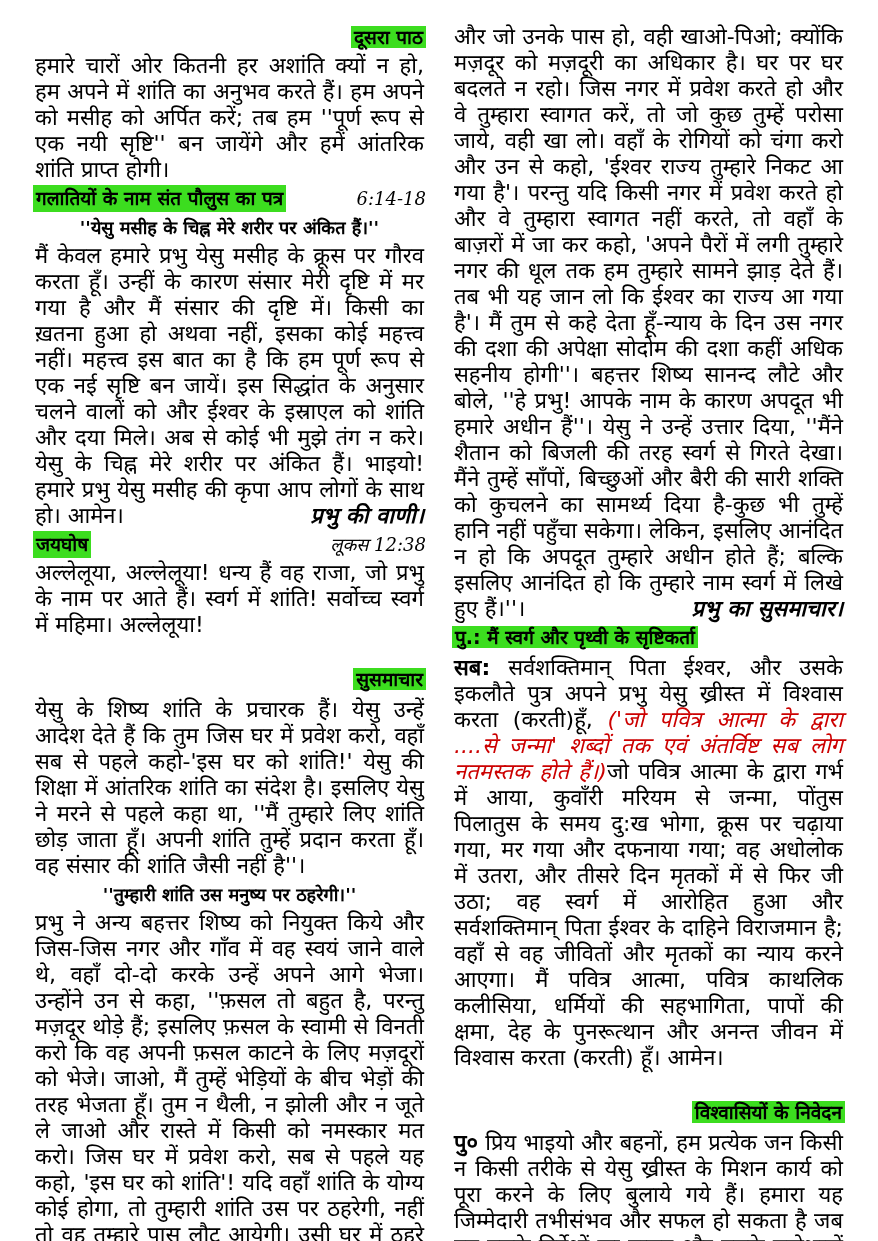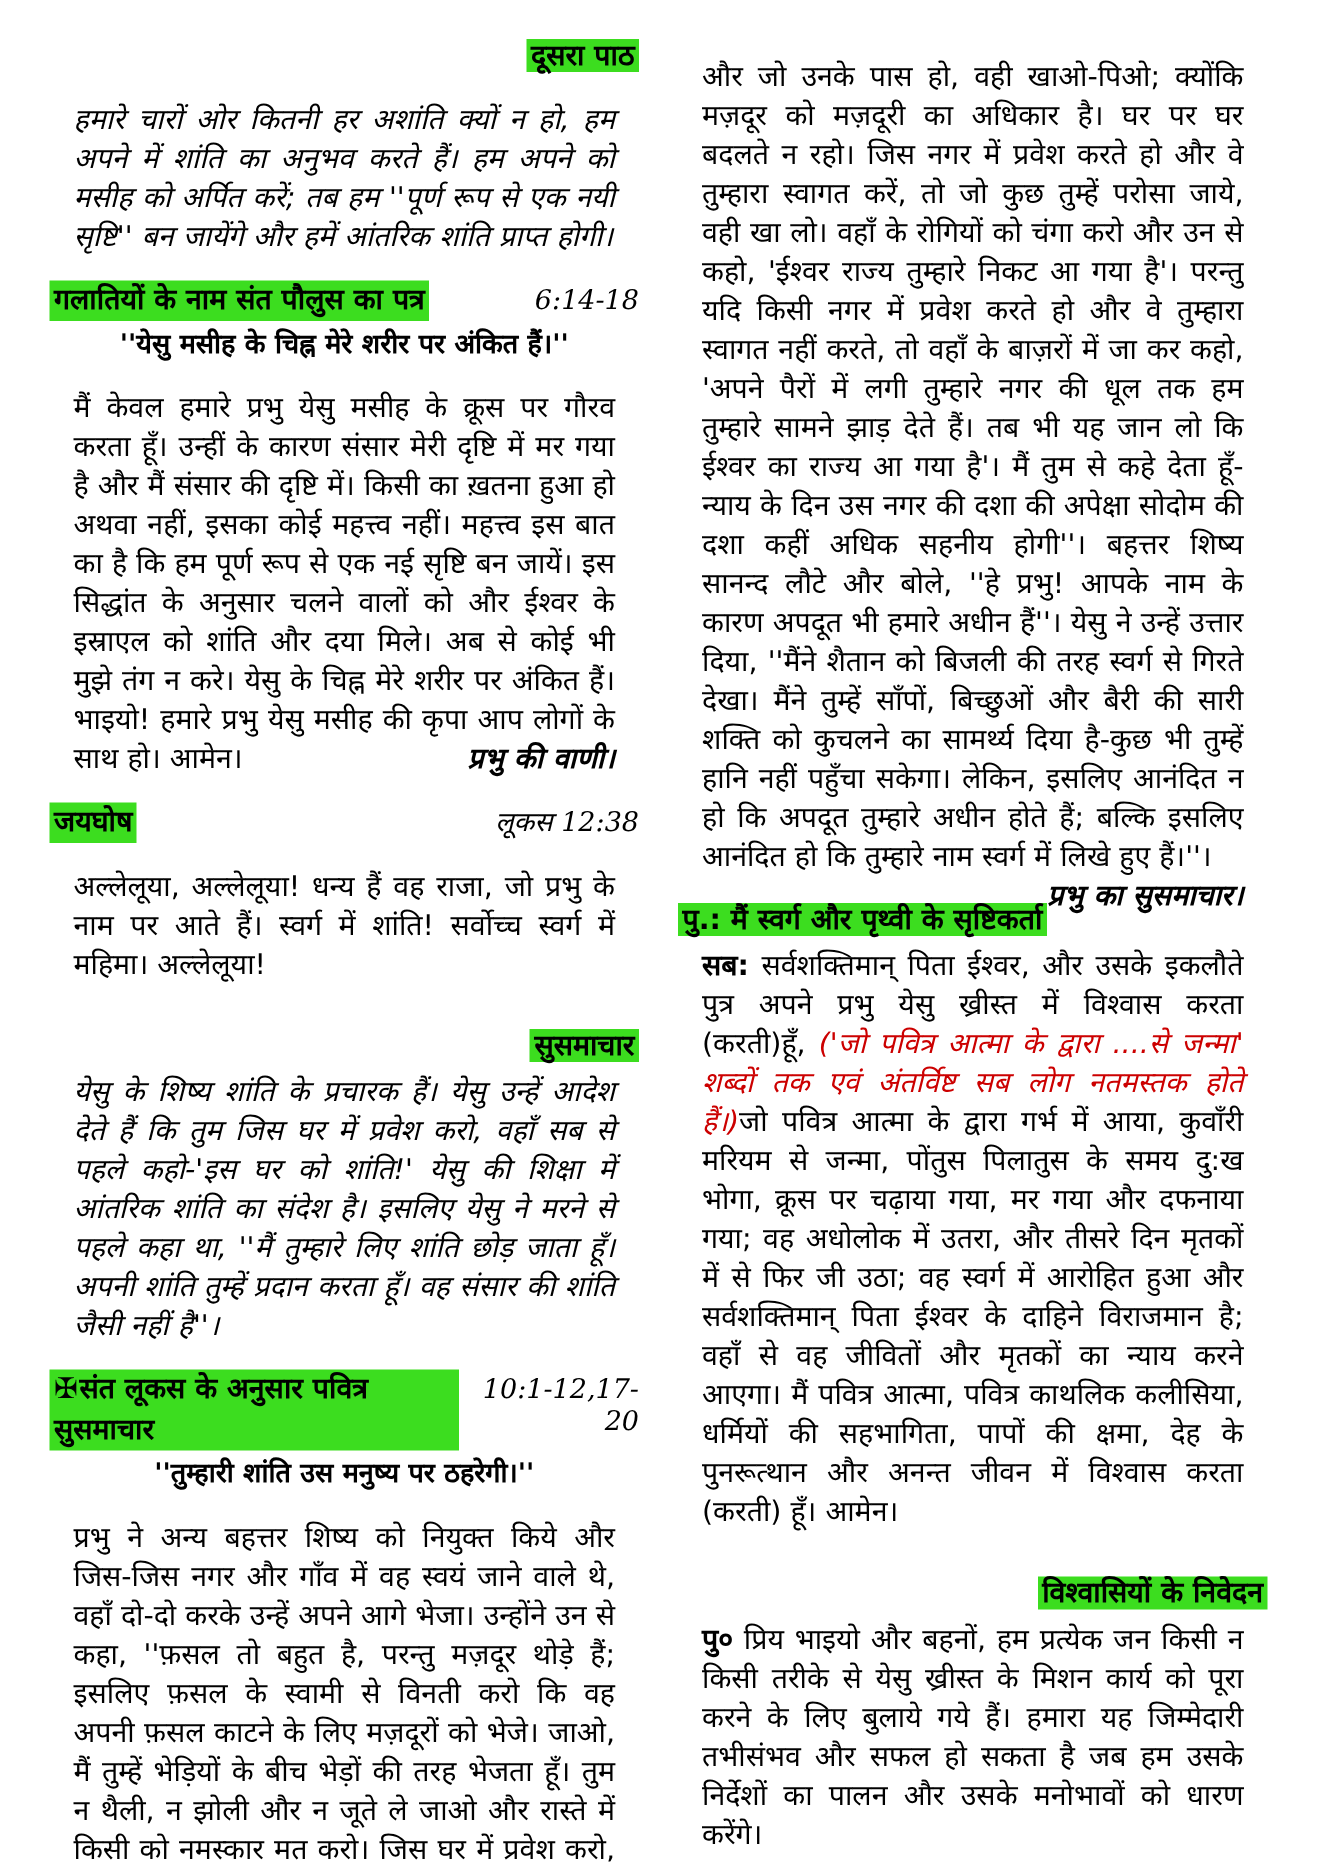--- a/index.html
+++ b/index.html
@@ -5,23 +5,23 @@
   html,body{margin:0;padding:0;background:#ffffff;}
   body{
     width:878px;height:1241px;position:relative;overflow:hidden;
     font-family:"DejaVu Sans",sans-serif;color:#000;
   }
   .page{position:absolute;inset:0;display:flex;flex-direction:column;}
   .columns{
     flex:1;display:flex;gap:26px;padding:22px 33px 0 33px;box-sizing:border-box;
   }
   .col{width:393px;flex:0 0 393px;}
-  p{margin:16px;font-size:19px;line-height:26px;}
+  p{margin:2px;font-size:22px;line-height:26px;}
   .just{text-align:justify;}
-  .italic{font-style:italic;}
+  .italic{}
   .bold{font-weight:bold;}
   .hl{background:#3cdd1f;padding:0 3px;font-weight:bold;font-size:19px;line-height:27px;}
   .heading-center{text-align:right;margin:2px 0 2px 0;}
   .heading-row{
     display:flex;justify-content:space-between;align-items:baseline;margin:2px 0;
   }
   .ref{font-style:italic;font-size:18px;font-family:"DejaVu Serif",serif;text-align:right;}
   .quote{font-weight:bold;text-align:center;font-size:18px;line-height:27px;margin:1px 0;}
   .closing{float:right;font-weight:bold;font-style:italic;}
   .rubric{color:#cc0000;font-style:italic;}
@@ -63,24 +63,20 @@
       </div>
 
       <p class="just">अल्लेलूया, अल्लेलूया! धन्य हैं वह राजा, जो प्रभु के नाम पर आते हैं। स्वर्ग में शांति!  सर्वोच्च स्वर्ग में महिमा। अल्लेलूया!</p>
 
       <div class="heading-center sp-above">
         <span class="hl">सुसमाचार</span>
       </div>
 
       <p class="just italic sp-small">येसु के शिष्य शांति के प्रचारक हैं। येसु उन्हें आदेश देते हैं कि तुम जिस घर में प्रवेश करो, वहाँ सब से पहले कहो-'इस घर को शांति!'  येसु की शिक्षा में आंतरिक शांति का संदेश है। इसलिए येसु ने मरने से पहले कहा था, ''मैं तुम्हारे लिए शांति छोड़ जाता हूँ। अपनी शांति तुम्हें प्रदान करता हूँ। वह संसार की शांति जैसी नहीं है''।</p>
 
-      <div class="heading-row sp-small">
-        <span class="hl"><span class="cross">✠</span><span>संत लूकस के अनुसार पवित्र सुसमाचार</span></span>
-        <span class="ref">10:1-12,17-20</span>
-      </div>
 
       <p class="quote">''तुम्हारी शांति उस मनुष्य पर ठहरेगी।''</p>
 
       <p class="just">प्रभु ने अन्य बहत्तर शिष्य को नियुक्त किये और जिस-जिस नगर और गाँव में वह स्वयं जाने वाले थे, वहाँ दो-दो करके उन्हें अपने आगे भेजा।  उन्होंने उन से कहा, ''फ़सल तो बहुत है, परन्तु मज़दूर थोड़े हैं; इसलिए फ़सल के स्वामी से विनती करो कि वह अपनी फ़सल काटने के लिए मज़दूरों को भेजे। जाओ, मैं तुम्हें भेड़ियों के बीच भेड़ों की तरह भेजता हूँ। तुम न थैली, न झोली और न जूते ले जाओ और रास्ते में किसी को नमस्कार मत करो। जिस घर में प्रवेश करो, सब से पहले यह कहो, 'इस घर को शांति'! यदि वहाँ शांति के योग्य कोई होगा, तो तुम्हारी शांति उस पर ठहरेगी, नहीं तो वह तुम्हारे पास लौट आयेगी। उसी घर में ठहरे रहो</p>
 
     </div>
 
     <div class="col">
 
       <p class="just"><span>और जो उनके पास हो, वही खाओ-पिओ; क्योंकि मज़दूर को मज़दूरी का अधिकार है। घर पर घर बदलते न रहो। जिस नगर में प्रवेश करते हो और वे तुम्हारा स्वागत करें, तो जो कुछ तुम्हें परोसा जाये, वही खा लो। वहाँ के रोगियों को चंगा करो और उन से कहो, 'ईश्वर राज्य तुम्हारे निकट आ गया है'। परन्तु यदि किसी नगर में प्रवेश करते हो और वे तुम्हारा स्वागत नहीं करते, तो वहाँ के बाज़रों में जा कर कहो, 'अपने पैरों में लगी तुम्हारे नगर की धूल तक हम तुम्हारे सामने झाड़ देते हैं। तब भी यह जान लो कि ईश्वर का राज्य आ गया है'। मैं तुम से कहे देता हूँ-न्याय के दिन उस नगर की दशा की अपेक्षा सोदोम की दशा कहीं अधिक सहनीय होगी''। बहत्तर शिष्य सानन्द लौटे और बोले, ''हे प्रभु! आपके नाम के कारण अपदूत भी हमारे अधीन हैं''। येसु ने उन्हें उत्तार दिया, ''मैंने शैतान को बिजली की तरह स्वर्ग से गिरते देखा। मैंने तुम्हें साँपों, बिच्छुओं और बैरी की सारी शक्ति को कुचलने का सामर्थ्य दिया है-कुछ भी तुम्हें हानि नहीं पहुँचा सकेगा। लेकिन, इसलिए आनंदित न हो कि अपदूत तुम्हारे अधीन होते हैं; बल्कि इसलिए आनंदित हो कि तुम्हारे नाम स्वर्ग में लिखे हुए हैं।''।</span><span class="closing">प्रभु का सुसमाचार।</span></p>

